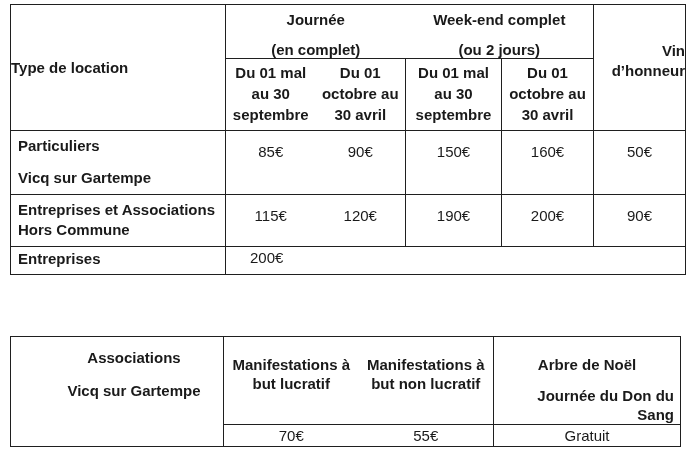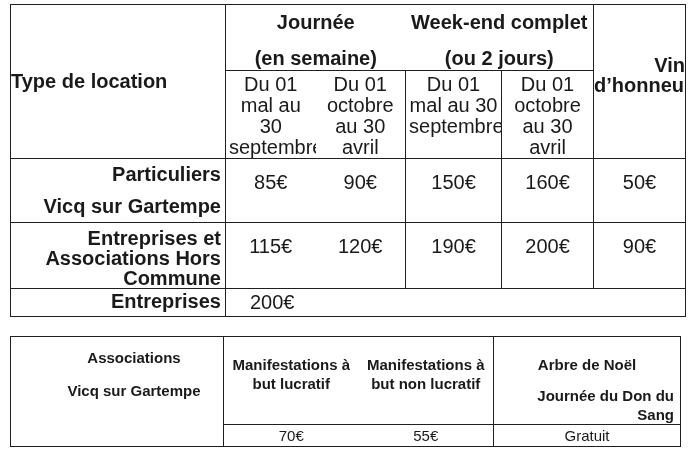--- a/index.html
+++ b/index.html
@@ -5,29 +5,29 @@
   html,body{margin:0;padding:0;background:#fff;}
   #page{position:relative;width:688px;height:449px;background:#ffffff;
         font-family:"Liberation Sans","DejaVu Sans",sans-serif;color:#1a1a1a;overflow:hidden;}
   table{border-collapse:collapse;table-layout:fixed;position:absolute;background:#fff;}
   td{border:1.5px solid #1f1f1f;padding:0;overflow:hidden;}
   
   td.hide-r{border-right-style:hidden;}
 
   
   #table1{left:10px;top:4px;width:675px;}
-  #table1 td{font-size:20px;}
+  #table1 td{font-size:15px;}
   .cell-type{vertical-align:middle;text-align:left;font-weight:bold;}
   .cell-group{vertical-align:top;text-align:center;font-weight:bold;padding-top:6px;}
   .cell-group .sub{margin-top:13px;font-weight:bold;}
   .cell-vin{vertical-align:middle;text-align:right;font-weight:bold;line-height:20px;padding-bottom:14px;}
-  .cell-period{vertical-align:top;text-align:center;font-weight:normal;font-size:14px;
+  .cell-period{vertical-align:top;text-align:center;font-weight:bold;font-size:14px;
                line-height:21px;padding:3px 3px 0 3px;}
   .cell-val{vertical-align:top;text-align:center;padding-top:12px;}
-  .cell-label{vertical-align:top;text-align:right;font-weight:bold;padding:5px 4px 0 7px;line-height:20px;}
+  .cell-label{vertical-align:top;text-align:left;font-weight:bold;padding:5px 4px 0 7px;line-height:20px;}
   .cell-label .l2{margin-top:12px;}
   .cell-merged-val{vertical-align:top;text-align:left;padding:2px 0 0 24px;}
   .row-label-tight{line-height:20px;}
 
   
   #table2{left:10px;top:336px;width:670px;}
   #table2 td{font-size:15px;}
   .cell-assoc{vertical-align:top;text-align:center;font-weight:bold;padding-top:11px;line-height:20px;padding-left:34px;}
   .cell-assoc .l2{margin-top:13px;}
   .t2-head{vertical-align:top;text-align:center;font-weight:bold;font-size:14.5px;
@@ -49,21 +49,21 @@
         <col style="width:92px">
         <col style="width:92px">
     </colgroup>
     <tbody>
         <tr style="height:54px">
       <td class="cell-type" rowspan="2">
         <span>Type de location</span>
       </td>
       <td class="cell-group hide-r" colspan="2">
         <div>Journée</div>
-        <div class="sub">(en semaine)</div>
+        <div class="sub">(en complet)</div>
       </td>
       <td class="cell-group" colspan="2">
         <div>Week-end complet</div>
         <div class="sub">(ou 2 jours)</div>
       </td>
       <td class="cell-vin" rowspan="2">
         <span>Vin d’honneur</span>
       </td>
     </tr>
     <tr style="height:72px">

